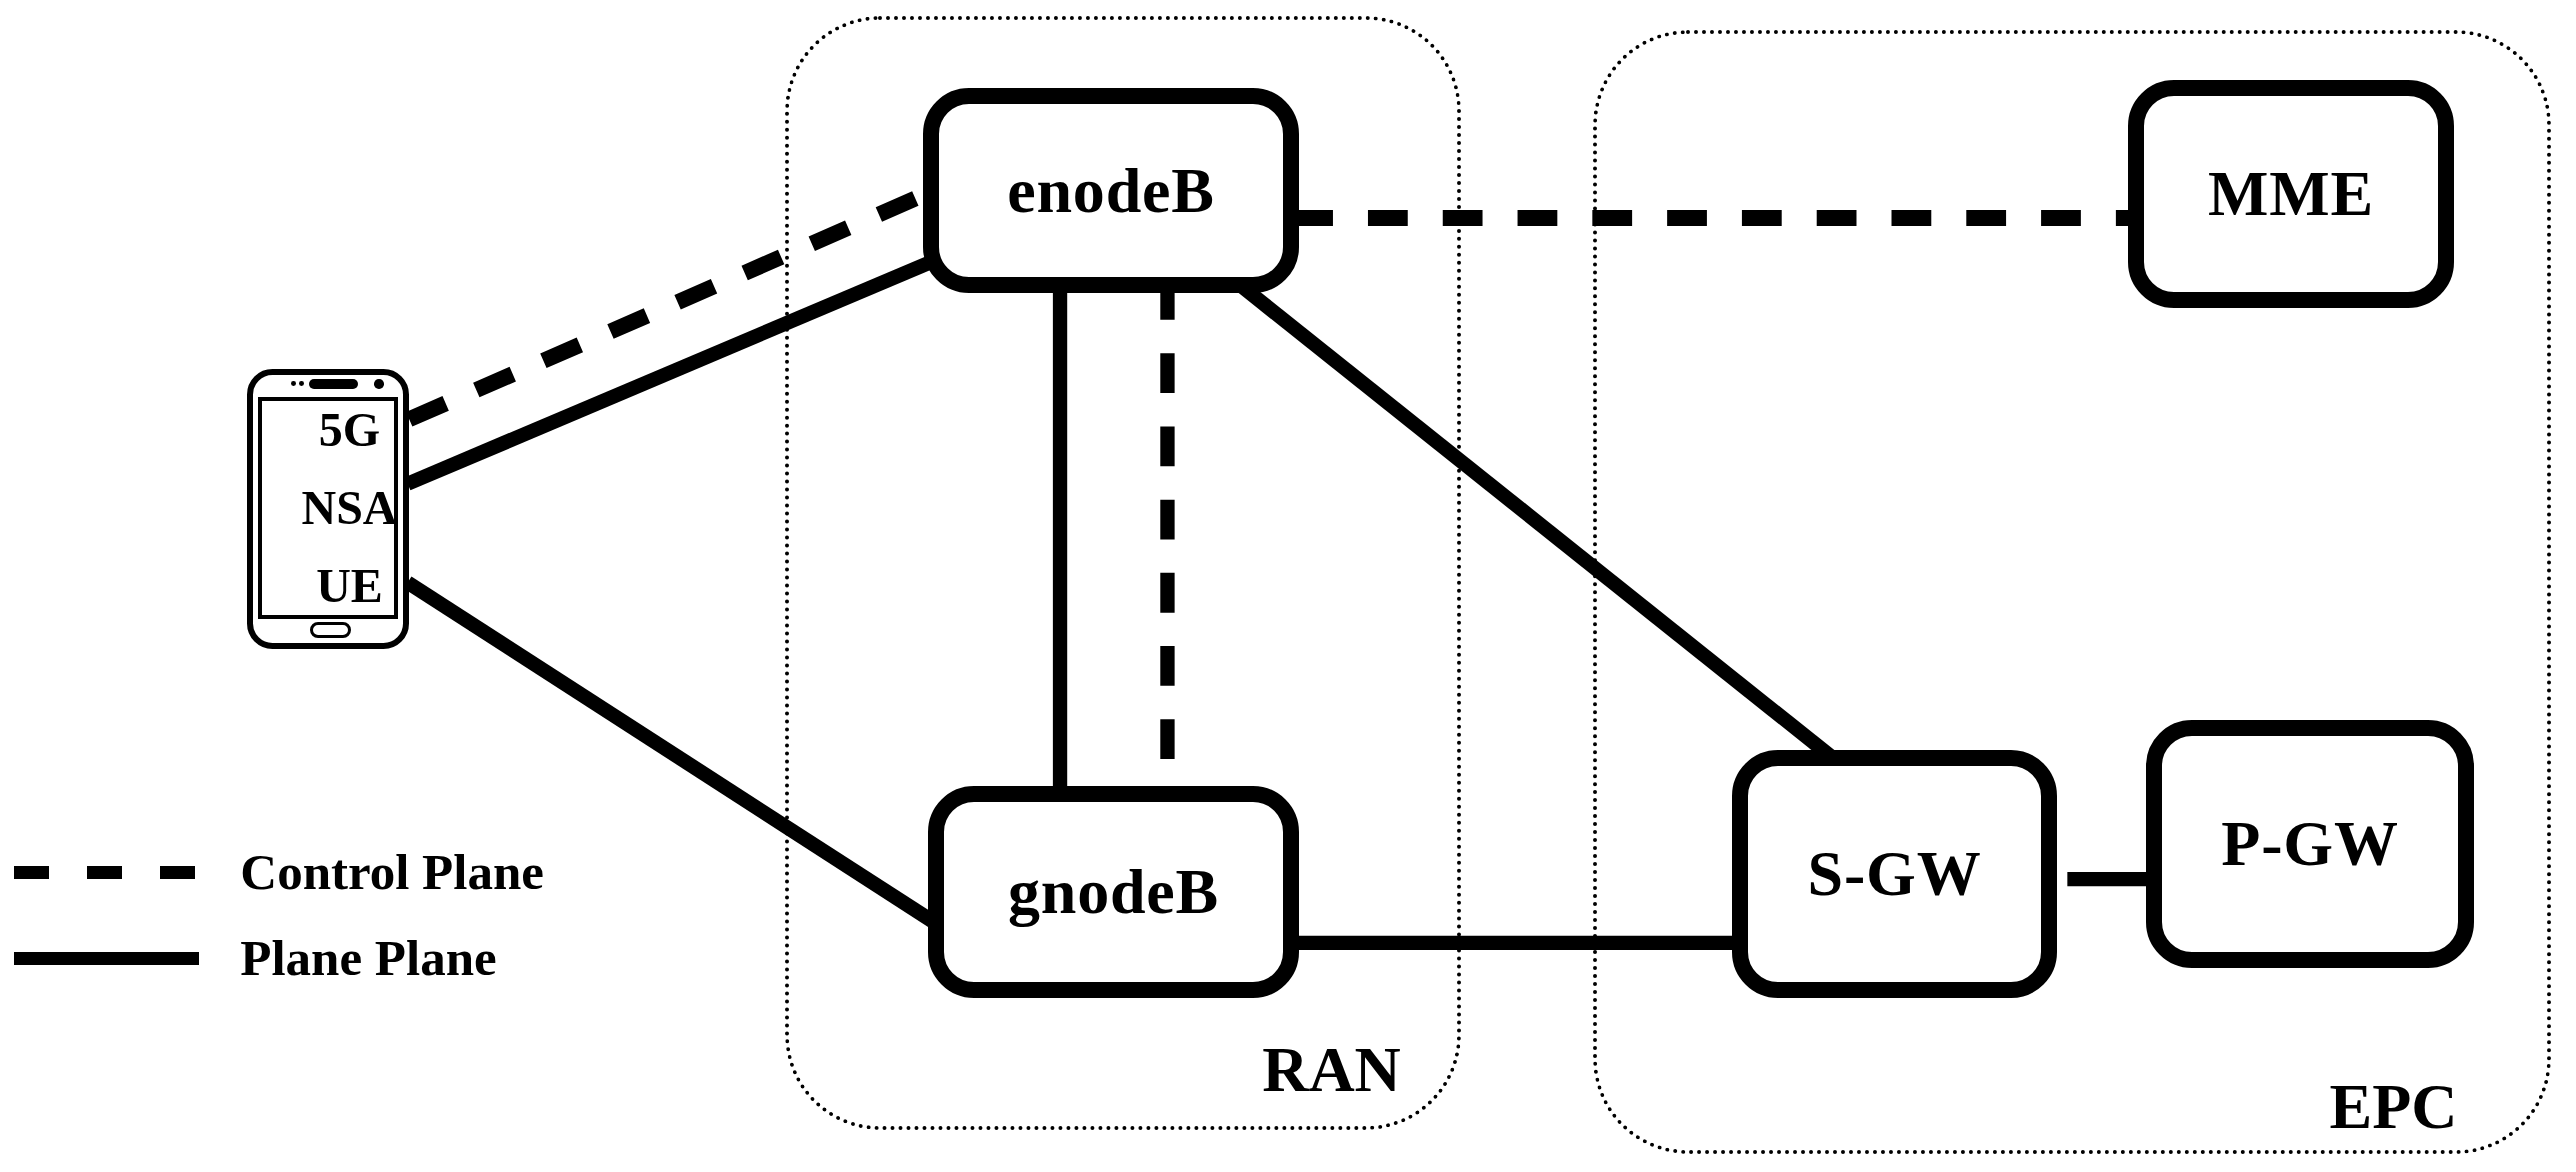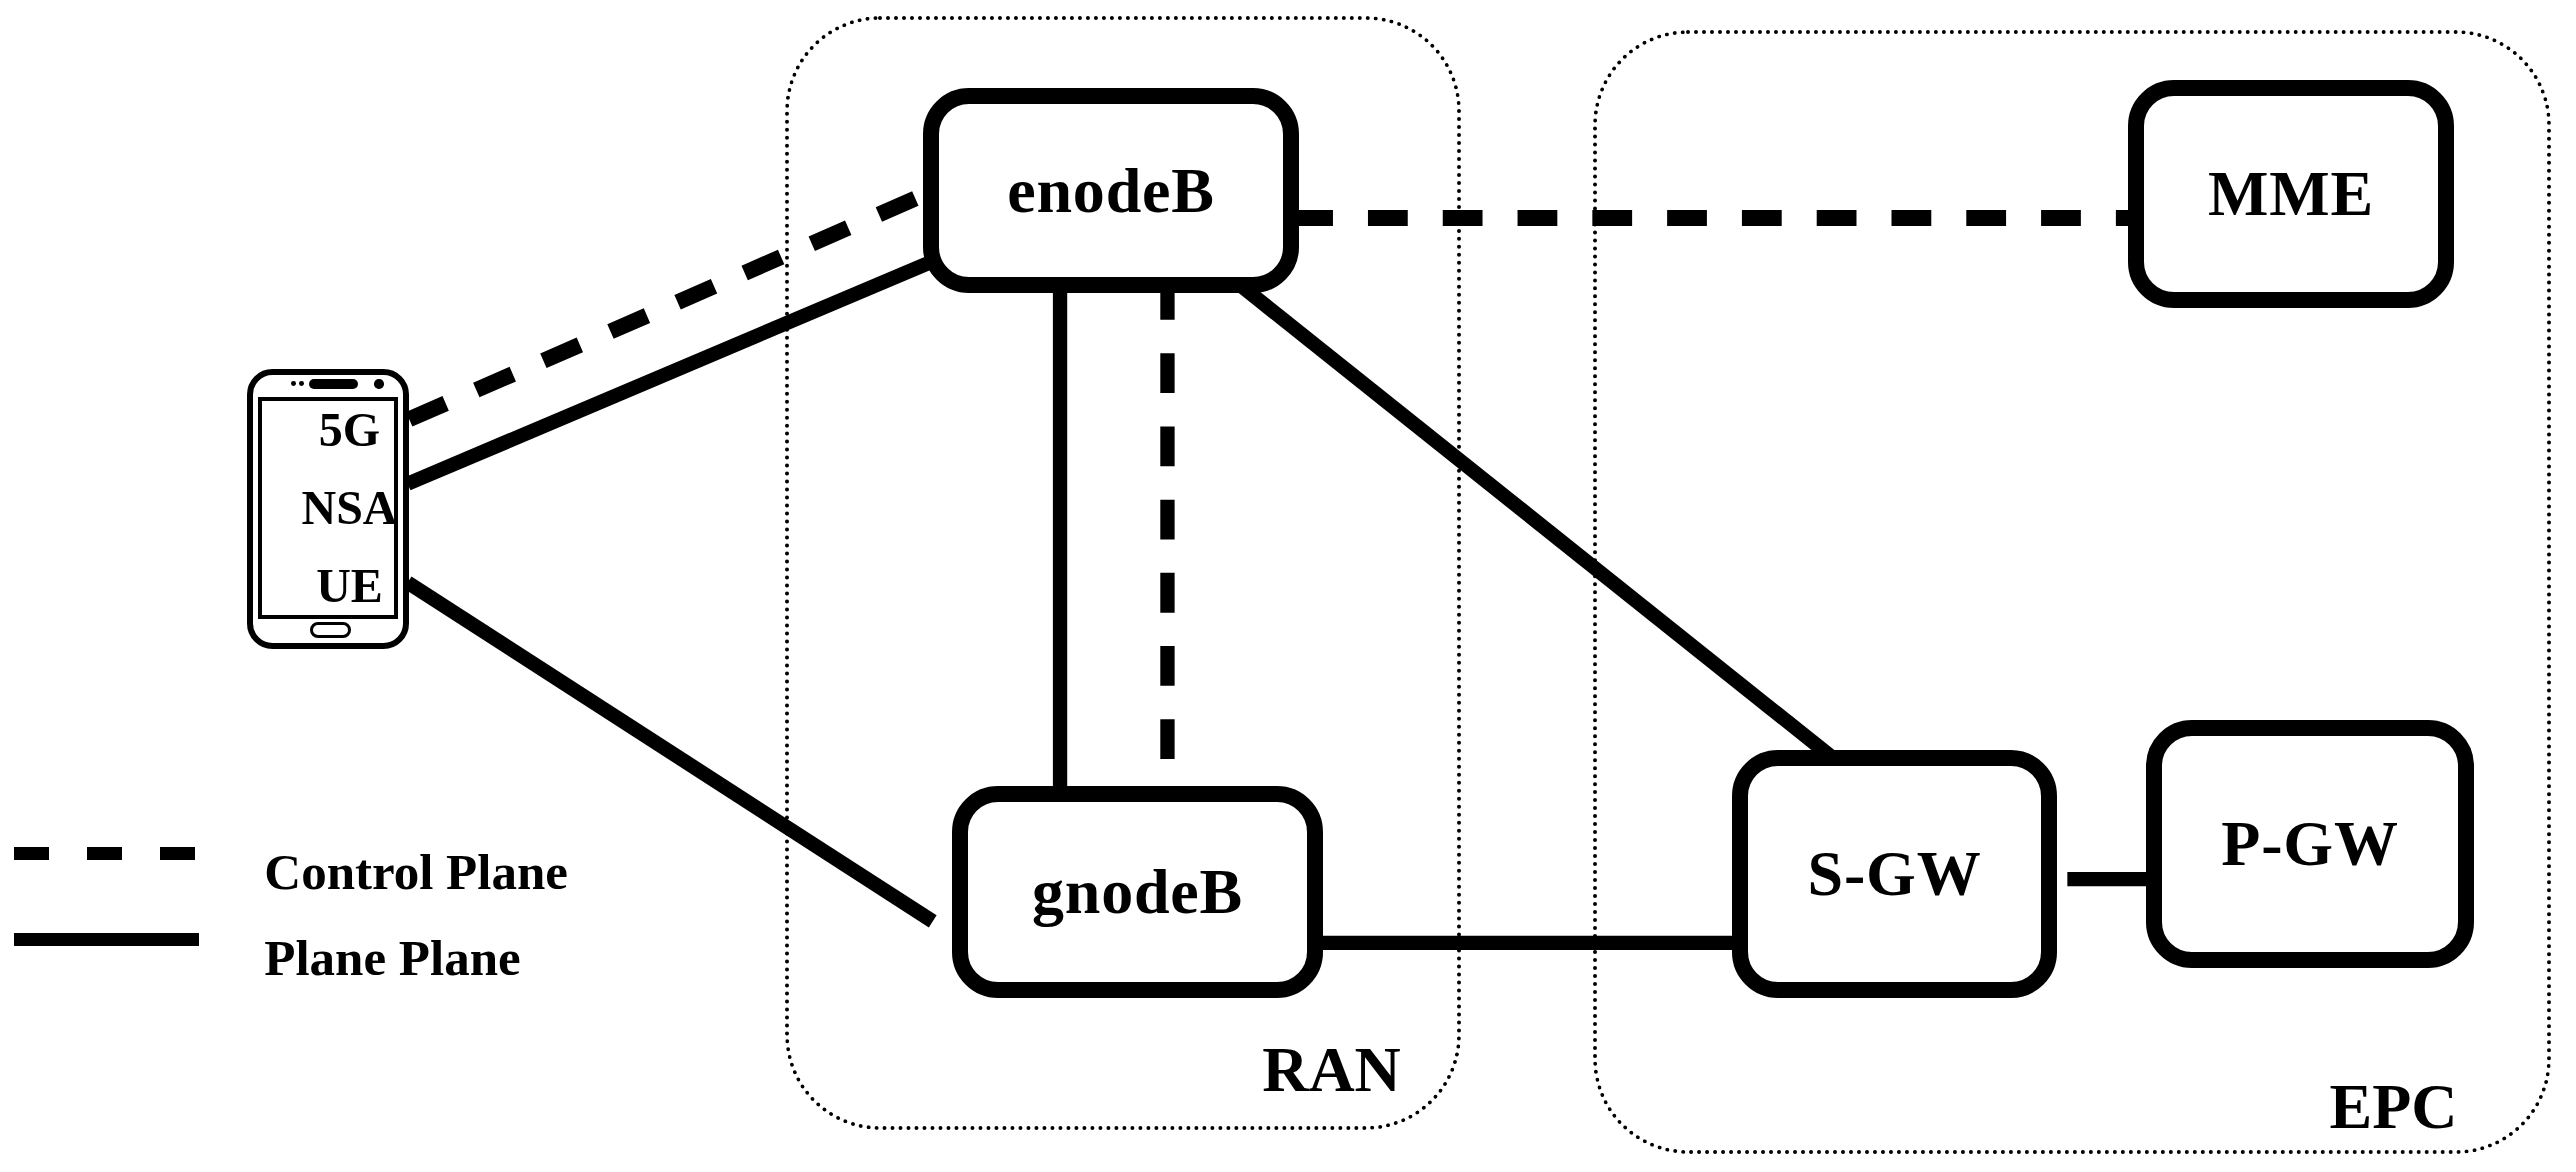--- a/index.html
+++ b/index.html
@@ -20,21 +20,21 @@
 
   
   svg.links { position:absolute; left:0; top:0; }
   svg.links line { stroke:#000000; }
 
   
   .node { position:absolute; background:#ffffff; border:16px solid #000; border-radius:46px;
           display:flex; align-items:center; justify-content:center;
           font-weight:bold; font-size:64px; letter-spacing:0.8px; }
   .node-enodeb { left:923px; top:74px;  width:376px; height:205px;margin-top:14px; }
-  .node-gnodeb { left:928px; top:786px; width:371px; height:212px;margin-left:24px; }
+  .node-gnodeb { left:928px; top:786px; width:371px; height:212px; }
   .node-mme    { left:2128px; top:80px; width:326px; height:228px; }
   .node-sgw    { left:1732px; top:750px; width:325px; height:248px; }
   .node-pgw    { left:2146px; top:720px; width:328px; height:248px; }
 
   
   .phone { position:absolute; left:247px; top:369px; width:162px; height:280px;
            border:6.4px solid #000; border-radius:25.5px; background:#fff; }
   .phone .screen { position:absolute; left:4.8px; right:4.8px; top:21.5px; bottom:24px;
            border:4px solid #000; background:#fff;
            display:flex; flex-direction:column; align-items:center; justify-content:center;
@@ -44,21 +44,21 @@
   .phone .cam { position:absolute; left:121px; top:4px; width:9.5px; height:9.5px;
            background:#000; border-radius:50%; }
   .phone .dot-a, .phone .dot-b { position:absolute; top:6.4px; width:4.8px; height:4.8px;
            background:#000; border-radius:50%; }
   .phone .dot-a { left:38px; } .phone .dot-b { left:46px; }
   .phone .home { position:absolute; left:57px; bottom:4.8px; width:41px; height:16px;
            border:3.2px solid #000; border-radius:8px; background:#fff; }
 
   
   .legend { position:absolute; left:14.3px; top:847px; display:flex; flex-direction:column; gap:35px; }
-  .legend-row { display:flex; gap:65px; height:51px; }
+  .legend-row { display:flex; align-items:center; gap:41px; height:51px; }
   .swatch { width:185px; height:12.7px; flex:0 0 auto; }
   .swatch.dashed { background:repeating-linear-gradient(90deg,#000 0 35px,transparent 35px 73px); }
   .swatch.solid  { background:#000; }
   .legend-label { font-weight:bold; font-size:51px; line-height:1; white-space:nowrap; }
 </style>
 </head>
 <body>
 
 <div class="diagram">
 

